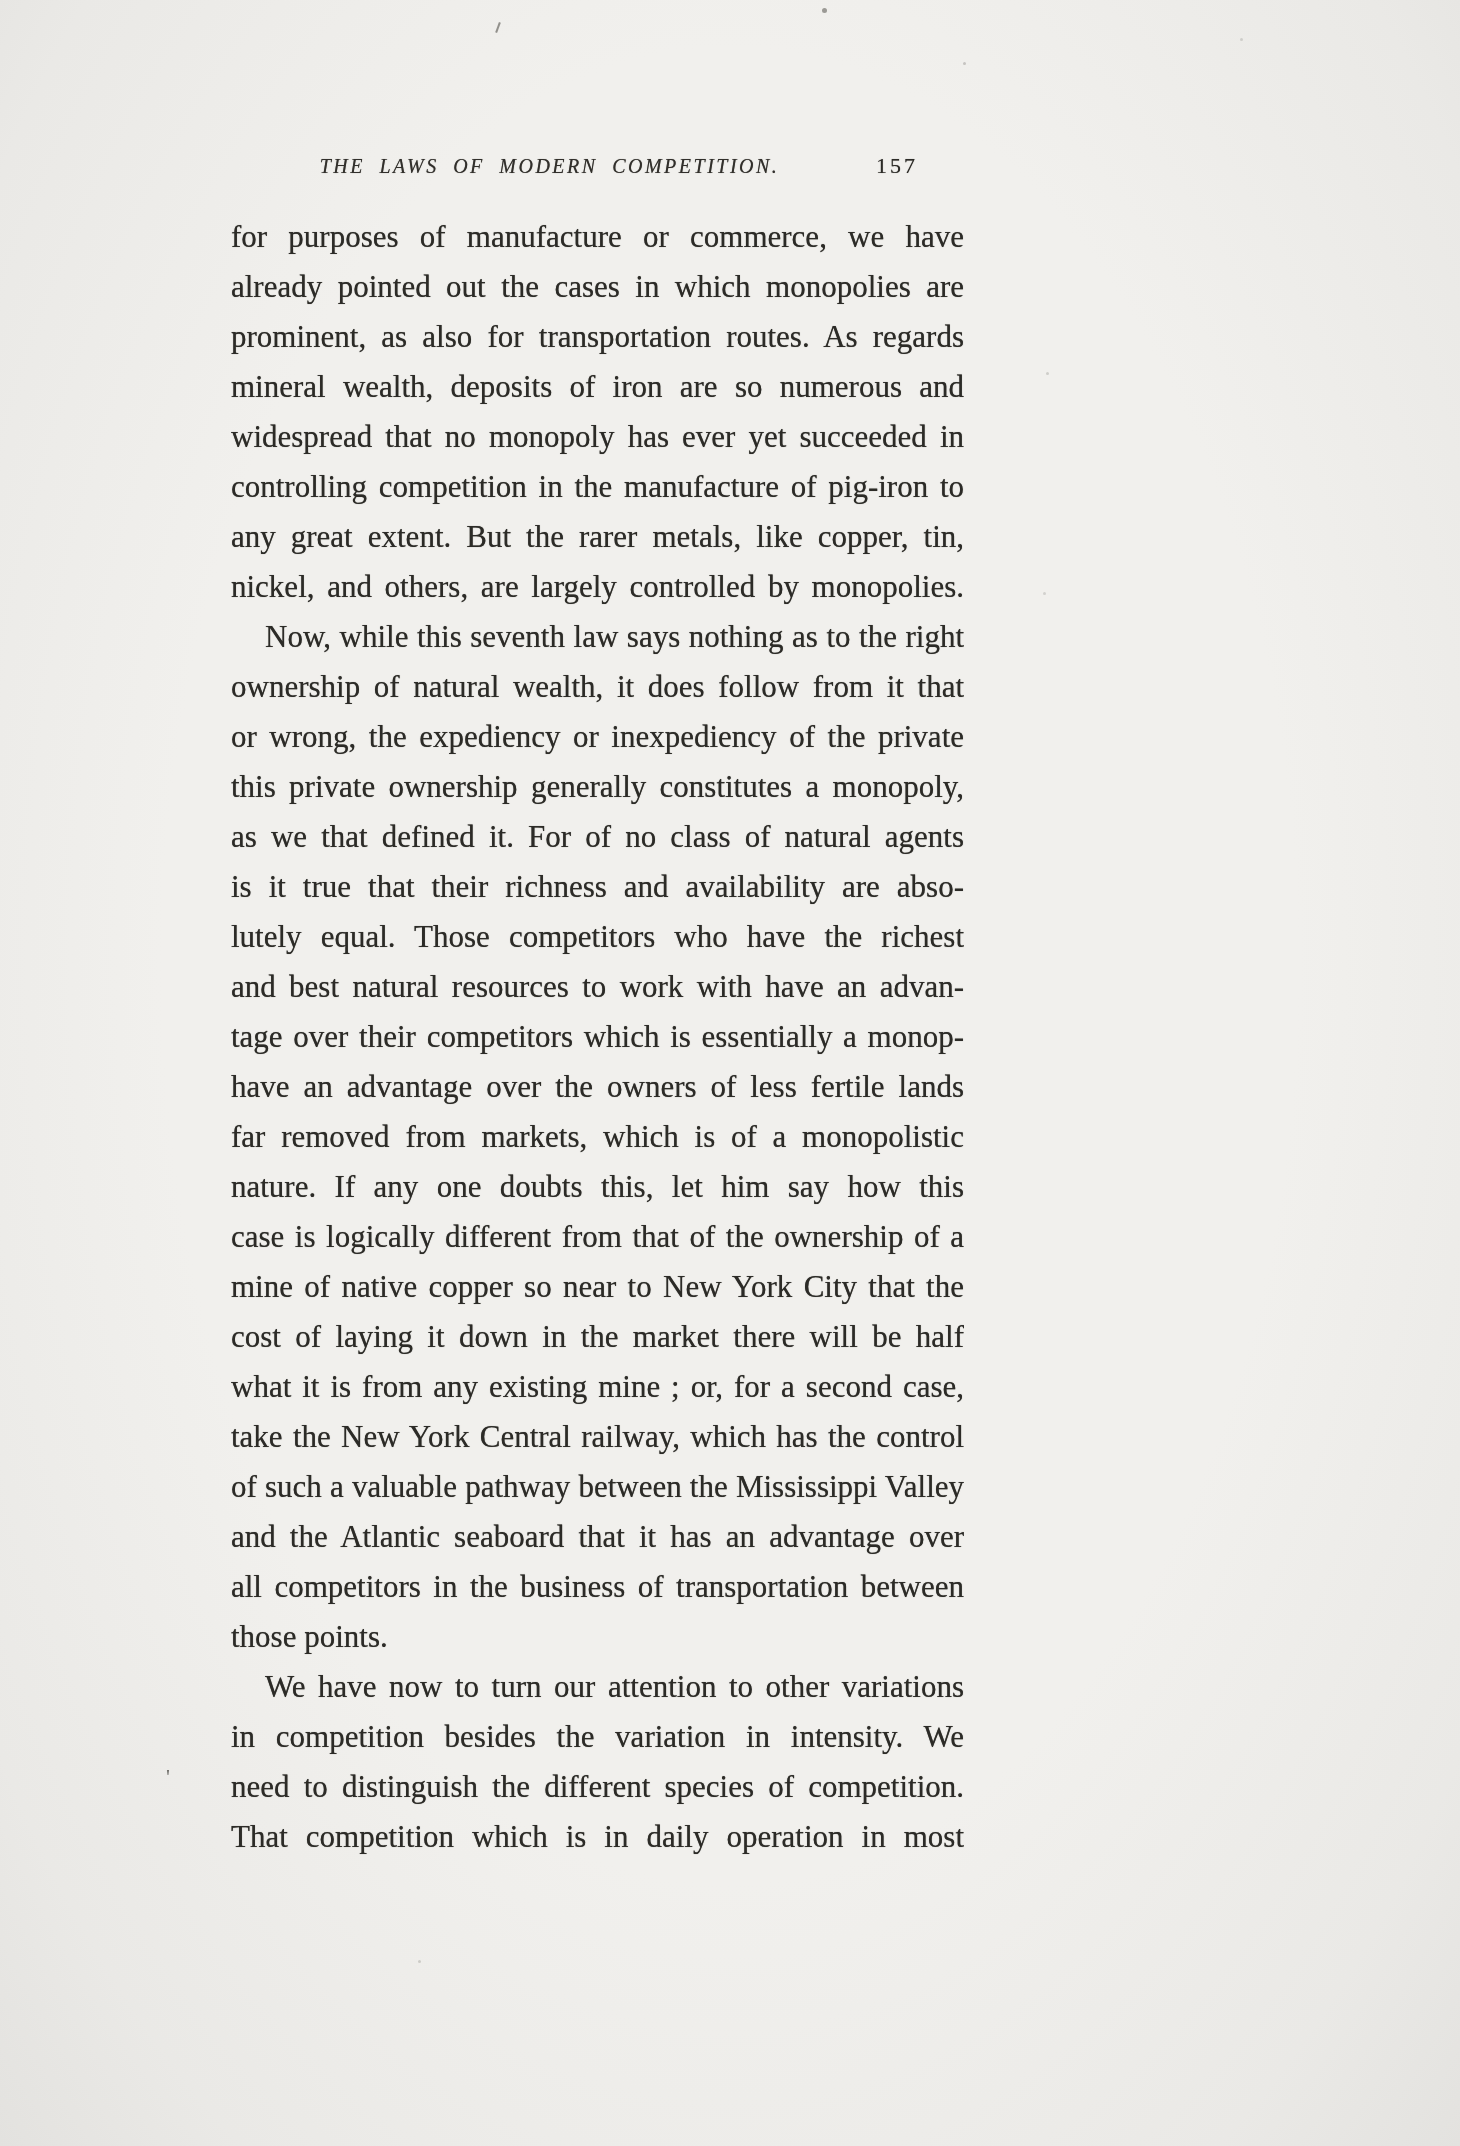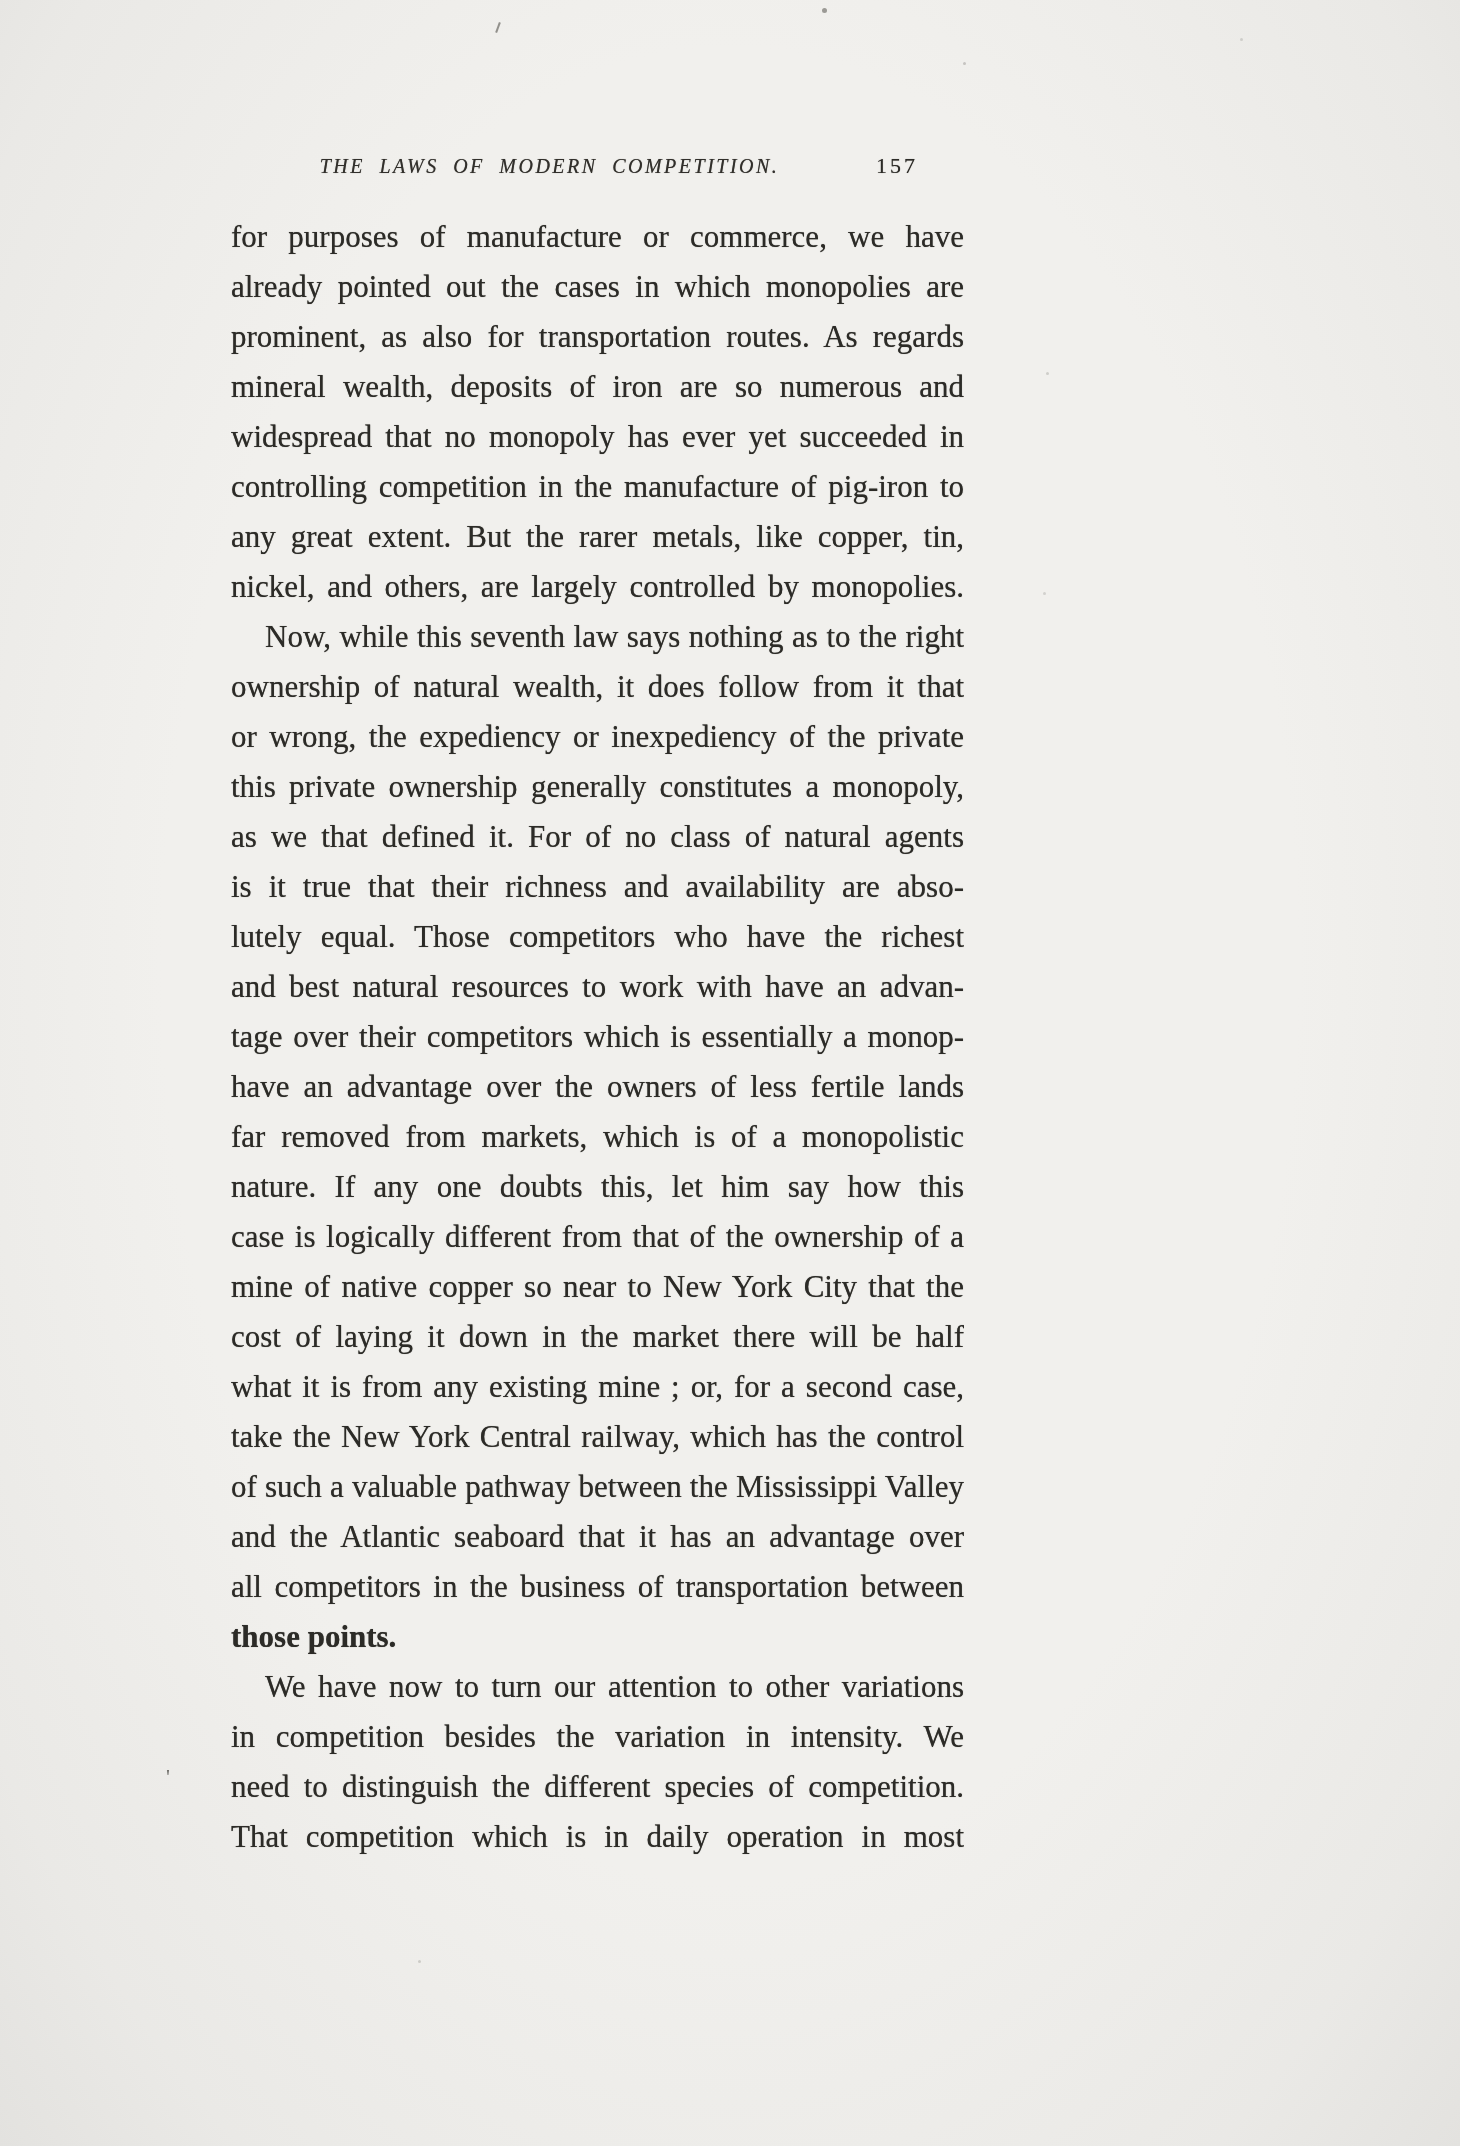--- a/index.html
+++ b/index.html
@@ -61,21 +61,20 @@
     height: 50px;
     overflow: hidden;
     text-align: justify;
     text-align-last: justify;
     white-space: normal;
     color: #2c2b27;
     text-shadow: 0 0 0.7px rgba(44,43,38,0.75);
   }
   .line.no-justify {
     text-align-last: left;
-    font-weight: bold;
   }
   .line.indent {
     padding-left: 34px;
   }
   
   .speck {
     position: absolute;
     background: rgba(70,68,62,0.5);
     border-radius: 50%;
   }

